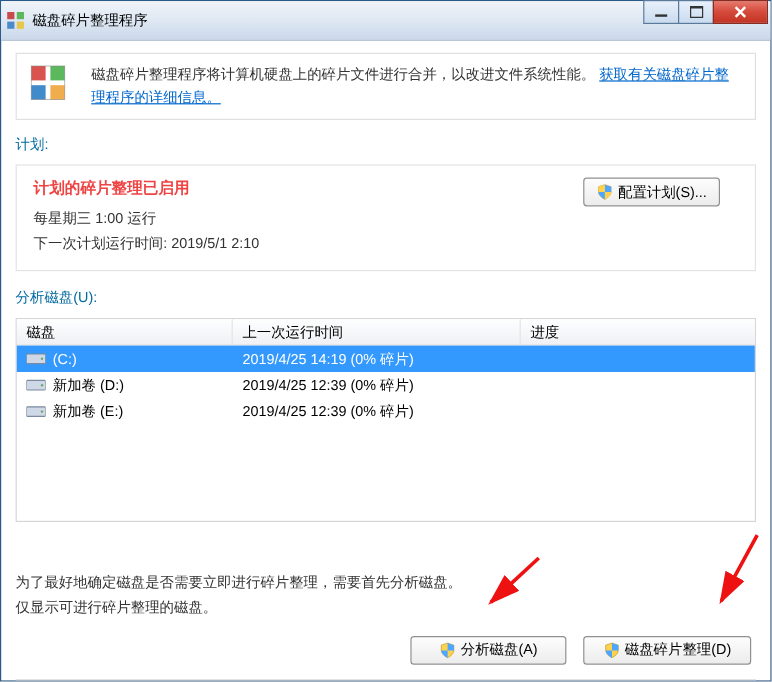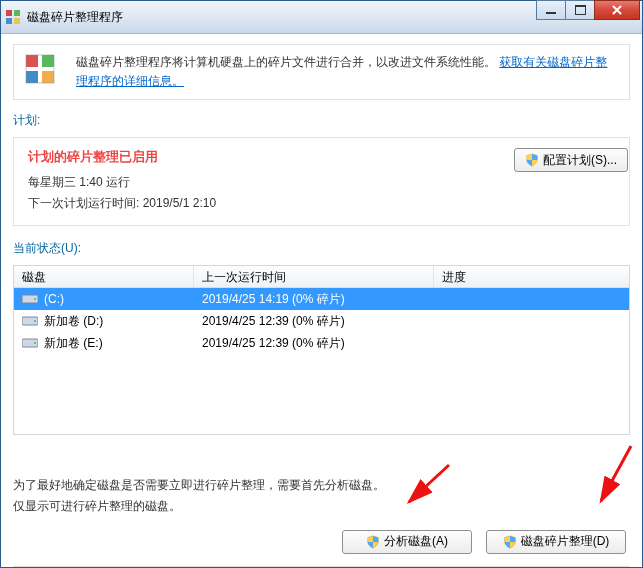--- a/index.html
+++ b/index.html
@@ -16,21 +16,21 @@
 .win-btn.close svg { width:12px; height:12px; }
 .client { padding: 0 12px 12px 12px; }
 .info-banner { margin: 10px 0 12px 0; border: 1px solid #e0e0e0; padding: 8px 10px; display: flex; gap: 20px; background: #fff; }
 .info-banner .big-icon { width: 32px; height: 32px; flex: 0 0 32px; }
 .info-banner .text { font-size: 12px; line-height: 1.6; color: #333; }
 .info-banner a { color: #0066cc; text-decoration: underline; cursor: pointer; }
 .section-label { font-size: 12px; color: #0369a1; margin: 6px 0 8px 0; }
 .group-frame { border: 1px solid #e3e3e3; padding: 10px 14px 12px 14px; margin-bottom: 14px; position: relative; }
 .group-title { font-size: 13px; font-weight: bold; color: #ef4444; margin-bottom: 6px; }
 .group-line { font-size: 12px; color: #333; line-height: 1.7; }
-.cfg-btn { position: absolute; right: 1px; top: 10px; }
+.cfg-btn { position: absolute; right: 29px; top: 10px; }
 .win-button { min-width: 110px; height: 24px; background: linear-gradient(to bottom,#fdfdfd,#ececec); border: 1px solid #8e8f8f; border-radius: 3px; font-size: 12px; padding: 0 10px; display:inline-flex; align-items:center; justify-content:center; gap:4px; cursor:pointer; }
 .shield { width:14px; height:14px; }
 .disk-list { border: 1px solid #d6d6d6; height: 170px; background:#fff; margin-top:4px; }
 .disk-head { display:flex; background: linear-gradient(to bottom,#fefefe,#eef1f5); border-bottom:1px solid #dcdcdc; height: 22px; }
 .col { font-size:12px; padding: 3px 8px; border-right:1px solid #e4e4e4; overflow:hidden; white-space:nowrap; }
 .c-disk { flex: 0 0 180px; }
 .c-last { flex: 0 0 240px; }
 .c-prog { flex: 1; border-right:none;}
 .disk-row { display:flex; height:22px; align-items:center; font-size:12px; }
 .disk-row .col { border-right:none; padding: 2px 8px; display:flex; align-items:center; gap:6px; }
@@ -82,37 +82,37 @@
       <div class="text">
         <span>磁盘碎片整理程序将计算机硬盘上的碎片文件进行合并，以改进文件系统性能。</span>
         <a>获取有关磁盘碎片整理程序的详细信息。</a>
       </div>
     </div>
 
     <div class="section-label">计划:</div>
 
     <div class="group-frame">
       <div class="group-title">计划的碎片整理已启用</div>
-      <div class="group-line">每星期三  1:40 运行</div>
+      <div class="group-line">每星期三  1:00 运行</div>
       <div class="group-line">下一次计划运行时间: 2019/5/1 2:10</div>
       <button class="win-button cfg-btn">
         <span class="shield">
           <svg viewBox="0 0 16 16">
               <path d="M8 1 L14 3 V8 C14 12 8 15 8 15 C8 15 2 12 2 8 V3 Z" fill="#ffd24d" stroke="#b08000" stroke-width="0.5"></path>
               <path d="M8 1 L14 3 V8 L8 8 Z" fill="#4da6ff"></path>
               <path d="M8 8 L2 8 V3 L8 1 Z" fill="#ffd24d"></path>
               <path d="M8 8 L14 8 C14 12 8 15 8 15 Z" fill="#ffd24d"></path>
               <path d="M8 8 L8 15 C8 15 2 12 2 8 Z" fill="#4da6ff"></path>
             </svg>
         </span>
         <span>配置计划(S)...</span>
       </button>
     </div>
 
-    <div class="section-label">当前状态(U):</div>
+    <div class="section-label">分析磁盘(U):</div>
 
     <div class="disk-list">
       <div class="disk-head">
         <div class="col c-disk">磁盘</div>
         <div class="col c-last">上一次运行时间</div>
         <div class="col c-prog">进度</div>
       </div>
 
       <div class="disk-row selected">
         <div class="col c-disk">

